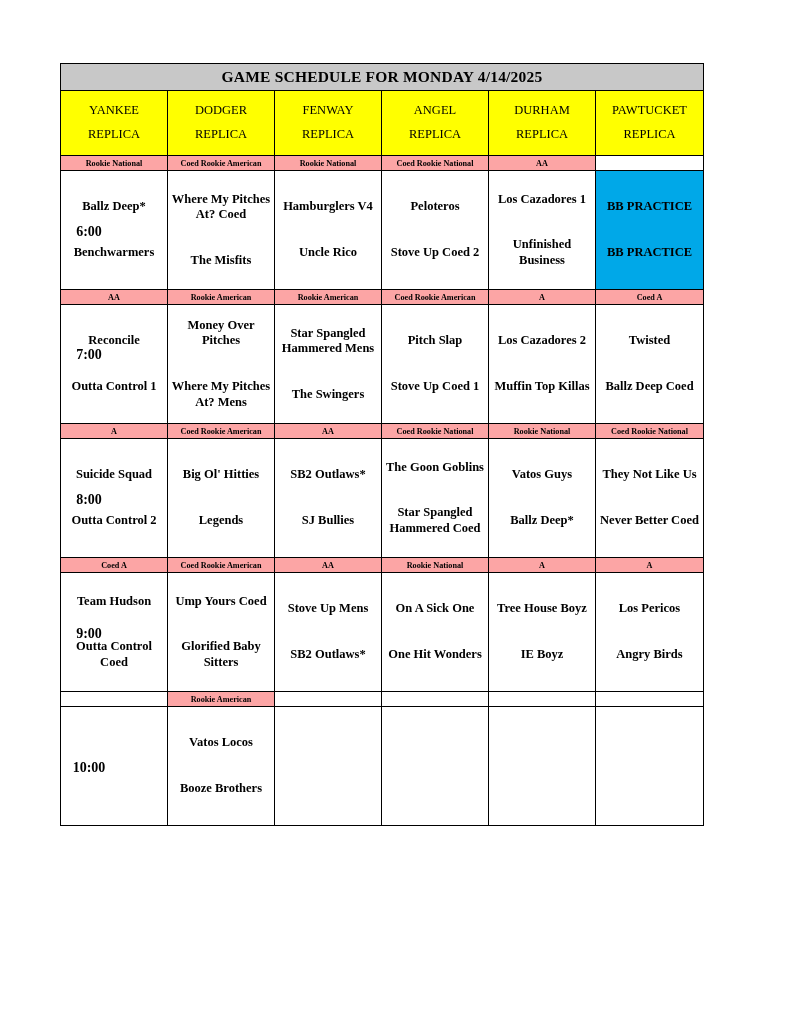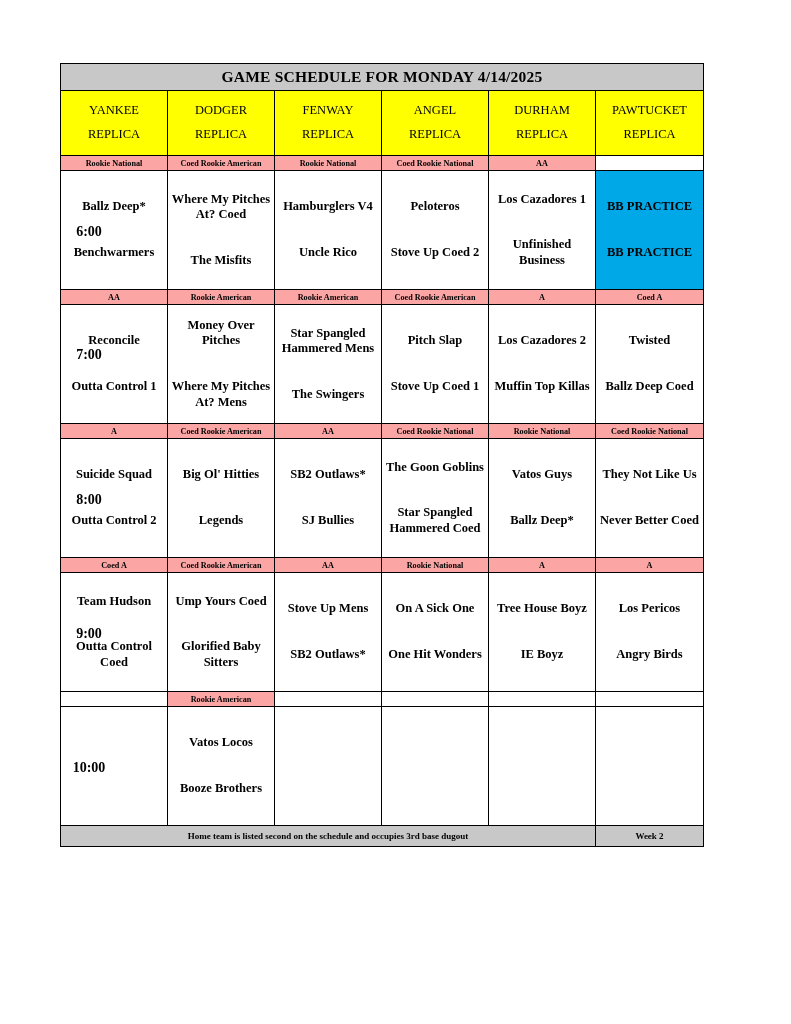--- a/index.html
+++ b/index.html
@@ -316,24 +316,20 @@
               <span class="g2"></span>
             </td>
             <td class="game-cell">
               <span class="g1"></span>
               <span class="g2"></span>
             </td>
             <td class="game-cell">
               <span class="g1"></span>
               <span class="g2"></span>
             </td>
-          </tr>
-          <tr>
-            <td class="footer-cell" colspan="5">Home team is listed second on the schedule and occupies 3rd base dugout</td>
-            <td class="footer-week">Week 2</td>
           </tr>
         </tbody>
     </table>
   <div class="time-label" style="position: absolute; left: 0px; width: 58px; top: 160.5px;">6:00</div>
       <div class="time-label" style="position: absolute; left: 0px; width: 58px; top: 284px;">7:00</div>
       <div class="time-label" style="position: absolute; left: 0px; width: 58px; top: 428.5px; text-align: center;">8:00</div>
       <div class="time-label" style="position: absolute; left: 0px; width: 58px; top: 562.5px;">9:00</div>
       <div class="time-label" style="position: absolute; left: 0px; width: 58px; top: 696.5px;">10:00</div>
     </div>
 </div>

